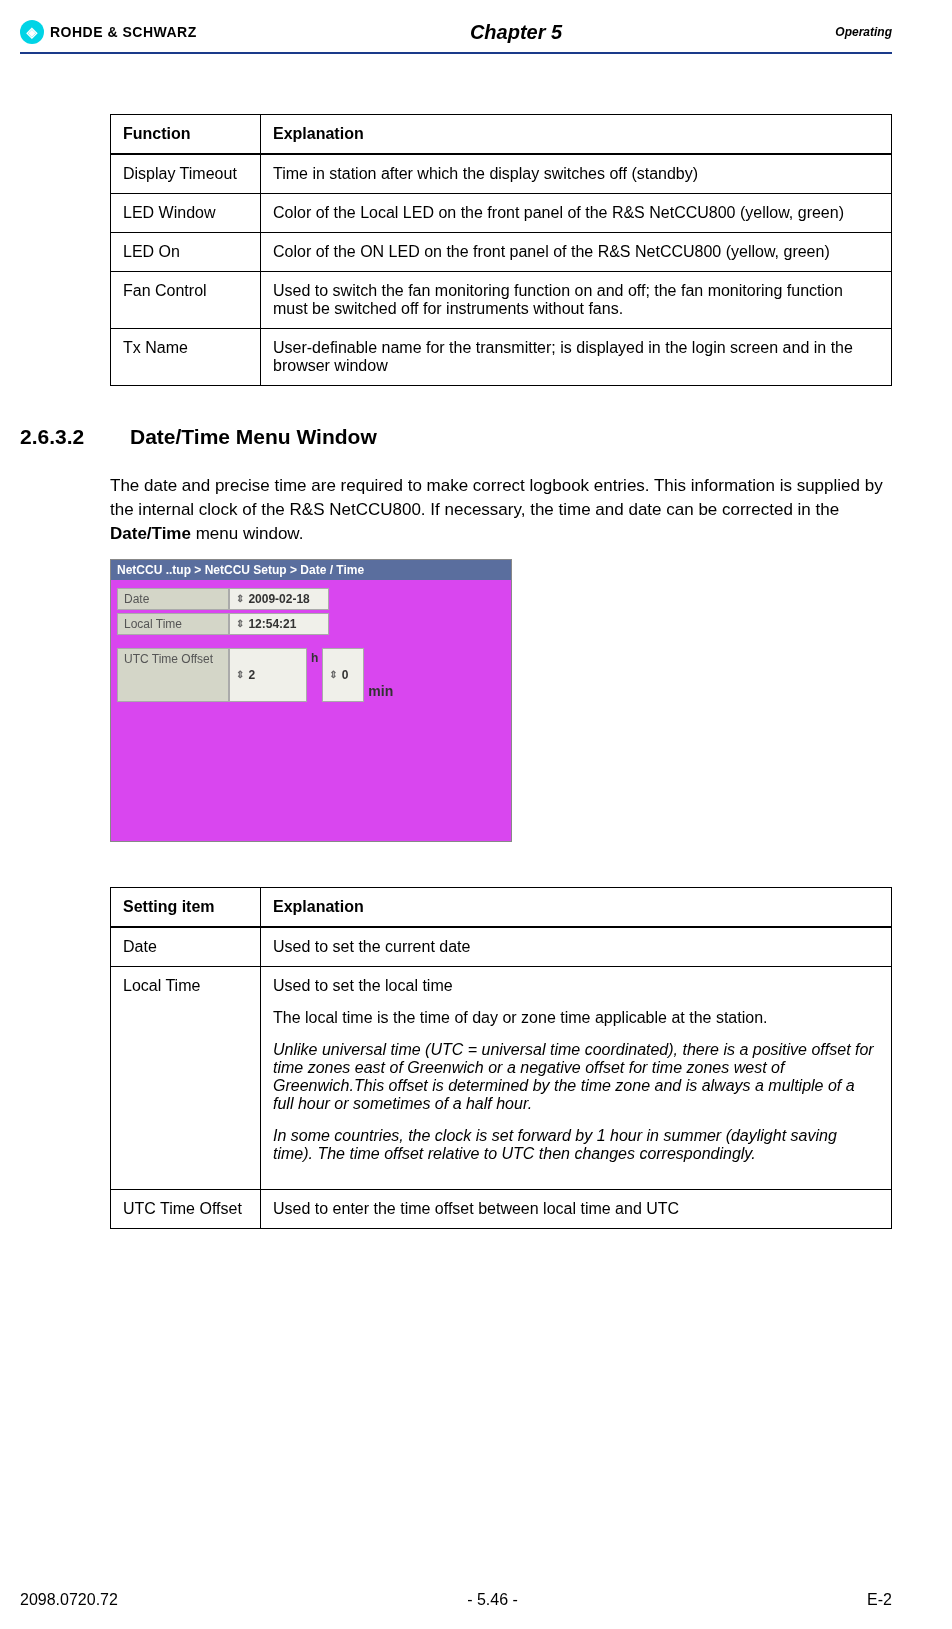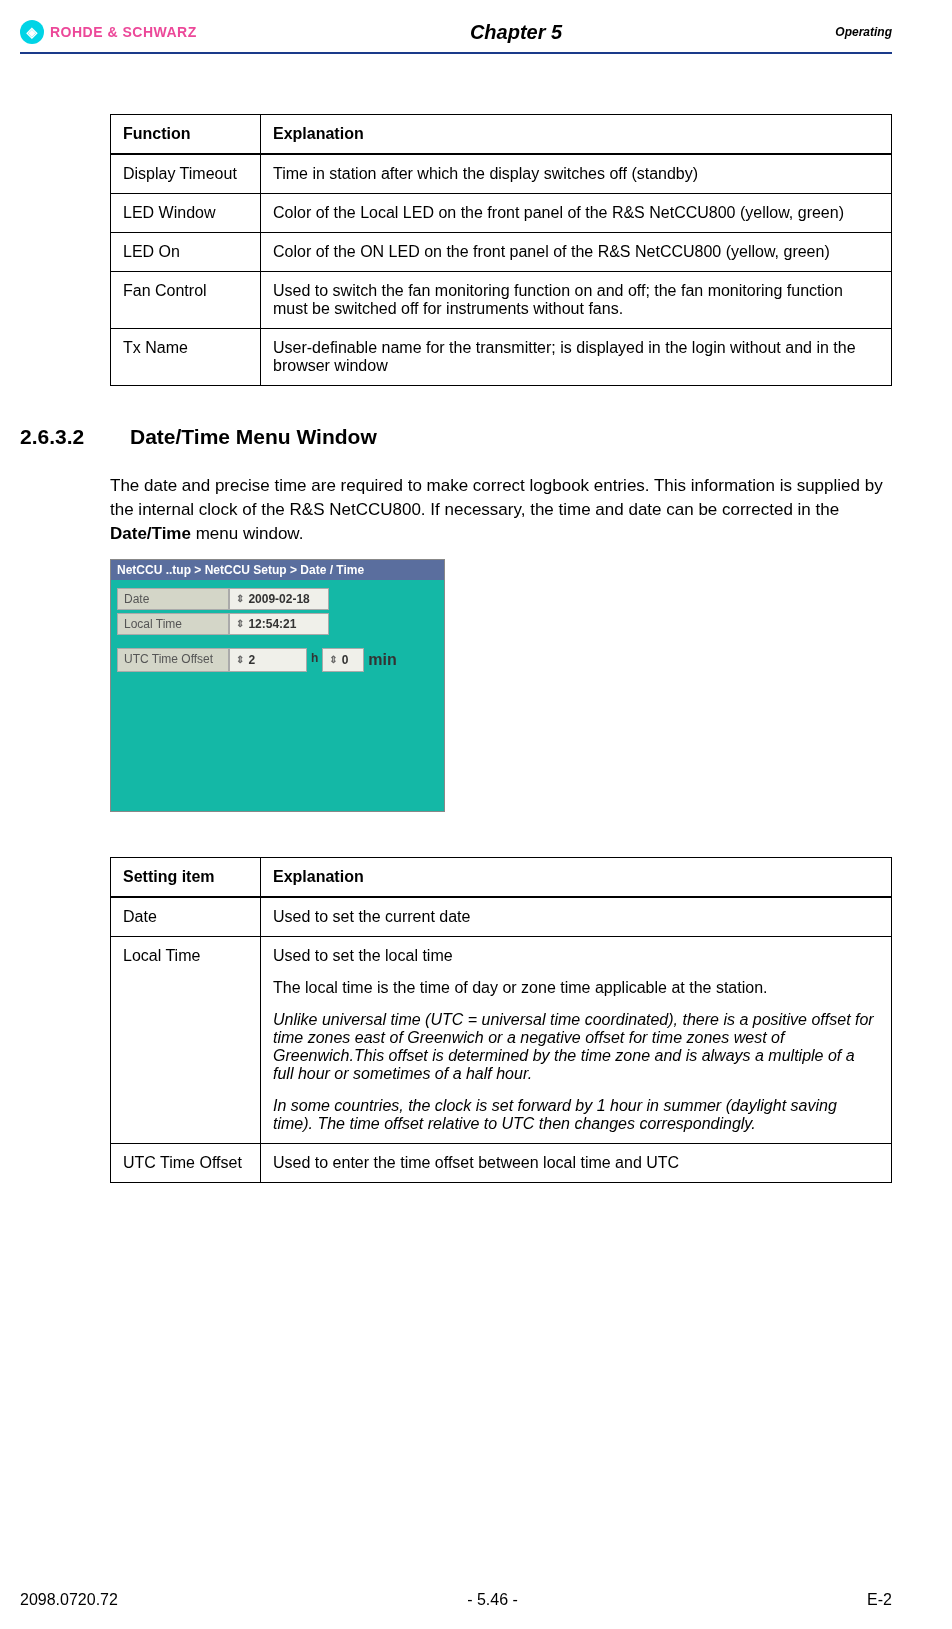--- a/index.html
+++ b/index.html
@@ -36,21 +36,21 @@
     border-radius: 50%;
     position: relative;
     display: flex;
     align-items: center;
     justify-content: center;
     color: #fff;
     font-weight: bold;
     font-size: 14px;
   }
   .logo-text {
-    color: #ec4899;
+    color: #000000;
     font-weight: bold;
     font-size: 14px;
     letter-spacing: 0.5px;
   }
   .header-center {
     font-weight: bold;
     font-style: italic;
     font-size: 20px;
   }
   .header-right {
@@ -91,23 +91,23 @@
   }
   .section-num {
     width: 80px;
   }
   .body-text {
     font-size: 17px;
     line-height: 1.4;
     margin-bottom: 14px;
   }
   .screenshot {
-    width: 335px;
+    width: 402px;
     border: 1px solid #888;
-    background: #14b8a6;
+    background: #d946ef;
     margin-bottom: 45px;
     padding-bottom: 130px;
   }
   .ss-titlebar {
     background: #5a6e9e;
     color: #fff;
     font-family: Verdana, sans-serif;
     font-size: 12px;
     font-weight: bold;
     padding: 3px 6px;
@@ -142,21 +142,21 @@
   .ss-spinner {
     color: #666;
     font-size: 10px;
     line-height: 1;
   }
   .ss-spacer { height: 10px; }
   .explanation-multi p {
     margin: 0 0 14px 0;
   }
   .explanation-multi p:last-child {
-    margin-bottom: 0;
+    margin-bottom: 16px;
   }
   .explanation-multi .italic {
     font-style: italic;
   }
   .footer {
     position: absolute;
     bottom: 20px;
     left: 20px;
     right: 60px;
     display: flex;
@@ -199,21 +199,21 @@
         <tr>
           <td>LED On</td>
           <td>Color of the ON LED on the front panel of the R&amp;S NetCCU800 (yellow, green)</td>
         </tr>
         <tr>
           <td>Fan Control</td>
           <td>Used to switch the fan monitoring function on and off; the fan monitoring function must be switched off for instruments without fans.</td>
         </tr>
         <tr>
           <td>Tx Name</td>
-          <td>User-definable name for the transmitter; is displayed in the login without and in the browser window</td>
+          <td>User-definable name for the transmitter; is displayed in the login screen and in the browser window</td>
         </tr>
       </tbody>
     </table>
 
     <div class="section-heading">
       <span class="section-num">2.6.3.2</span>
       <span>Date/Time Menu Window</span>
     </div>
 
     <div class="body-text">
@@ -242,21 +242,21 @@
           <div class="ss-label">UTC Time Offset</div>
           <div class="ss-value" style="width:78px;">
             <span class="ss-spinner">⇕</span>
             <span>2</span>
           </div>
           <div style="padding:3px 4px;font-family:Verdana,sans-serif;font-size:12px;font-weight:bold;color:#333;">h</div>
           <div class="ss-value" style="width:42px;">
             <span class="ss-spinner">⇕</span>
             <span>0</span>
           </div>
-          <div style="padding:3px 4px;font-family:Verdana,sans-serif;font-size:16px;font-weight:bold;color:#333;">min</div>
+          <div style="padding:3px 4px;font-family:Verdana,sans-serif;font-size:14px;font-weight:bold;color:#333;margin-top:32px;">min</div>
         </div>
       </div>
     </div>
 
     <table class="func-table">
       <thead>
         <tr>
           <th>Setting item</th>
           <th>Explanation</th>
         </tr>

